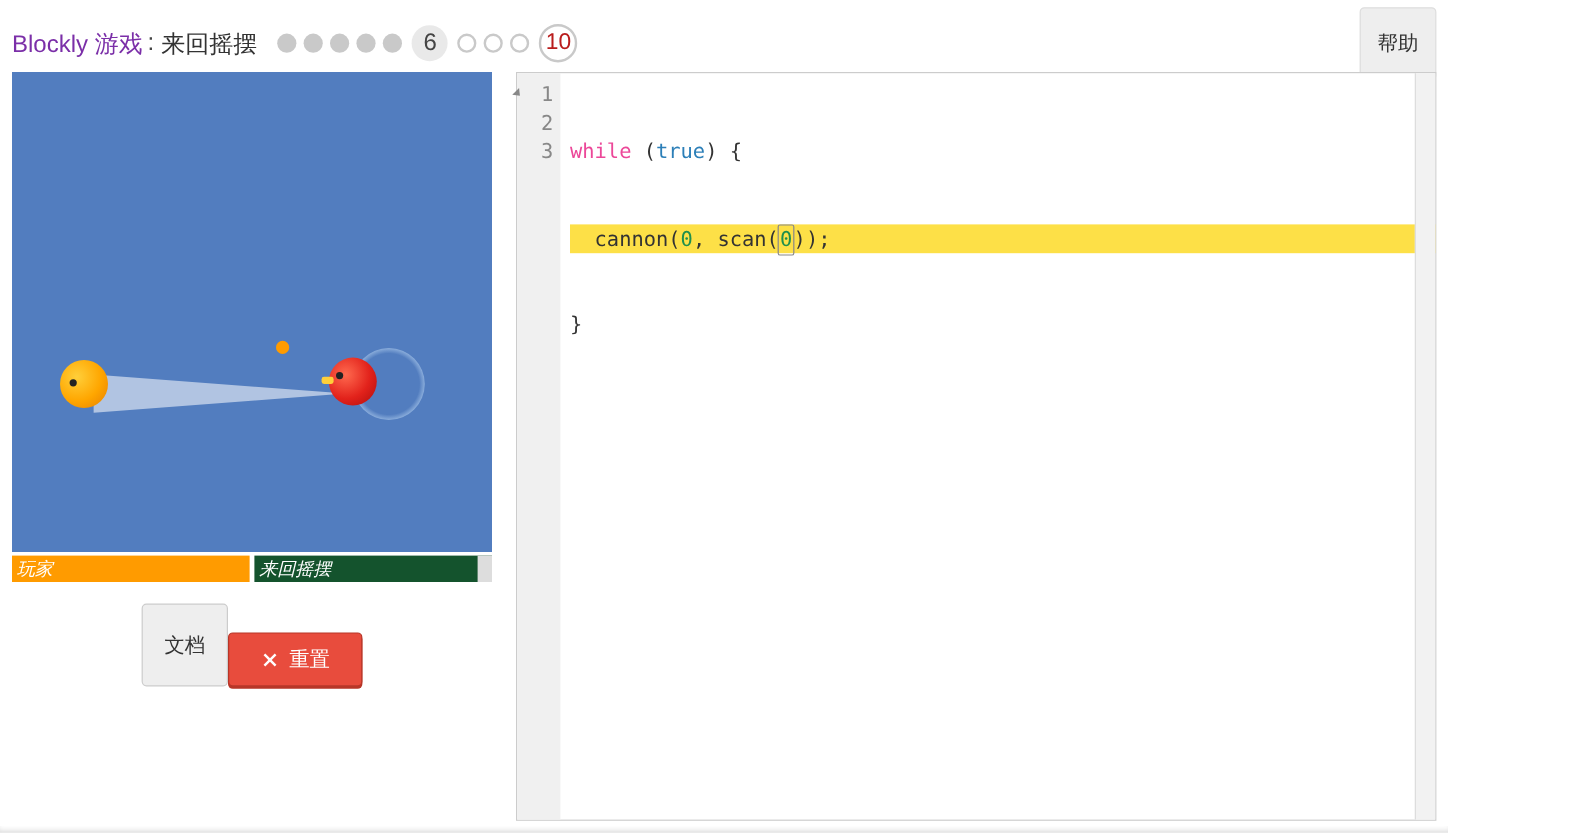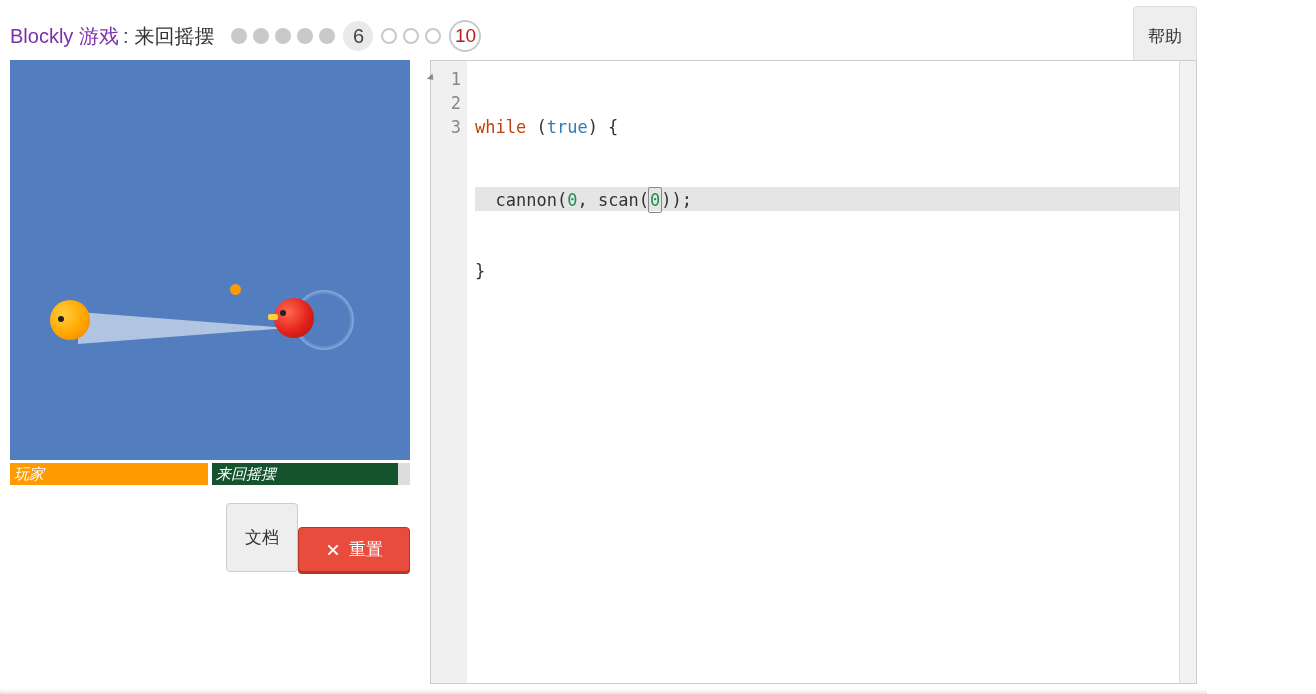--- a/index.html
+++ b/index.html
@@ -141,21 +141,21 @@
     box-sizing:border-box; position:relative;
   }
   .health.p1 { background:#ff9b00; margin-right:2px;}
   .health.p2 { background:#14532d; margin-left:2px; position:relative;}
   .health.p2::after{
     content:""; position:absolute; right:0; top:0; bottom:0; width:12px;
     background:#ddd;
   }
 
   .button-row {
-    display:flex; justify-content:flex-end; margin-top:18px; width:400px;
+    display:flex; justify-content:center; margin-top:18px; width:400px;
   }
   .btn {
     border:1px solid #ccc; border-radius:4px;
     padding:10px 18px; font-size:17px; cursor:pointer;
     display:inline-flex; align-items:center; gap:8px;
   }
   .btn.docs { background:#eee; color:#333; }
   .btn.reset {
     background:#e84c3d; color:#fff; border-color:#b83628;
     box-shadow: 0 2px 0 #b83628;
@@ -190,22 +190,22 @@
     border-left:5px solid #888;
     border-top:4px solid transparent;
     border-bottom:4px solid transparent;
     transform: rotate(45deg);
   }
   .code-area {
     flex:1; padding:6px 0 0 8px; line-height:24px; position:relative;
     white-space: pre;
   }
   .code-line { height:24px; }
-  .code-line.active { background:#e5e5e5; }
-  .tok-kw   { color:#c2410c; }
+  .code-line.active { background:#fde047; }
+  .tok-kw   { color:#ec4899; }
   .tok-bool { color:#2c7fb8;margin-top:32px; }
   .tok-func { color:#333; }
   .tok-num  { color:#1f8f4d; }
   .tok-pun  { color:#333; }
   .cursor-box {
     display:inline-block; border:1px solid #888; border-radius:2px;
     padding:0 1px; margin:0 -1px;
   }
   .scrollbar {
     position:absolute; right:0; top:0; bottom:0; width:16px;

